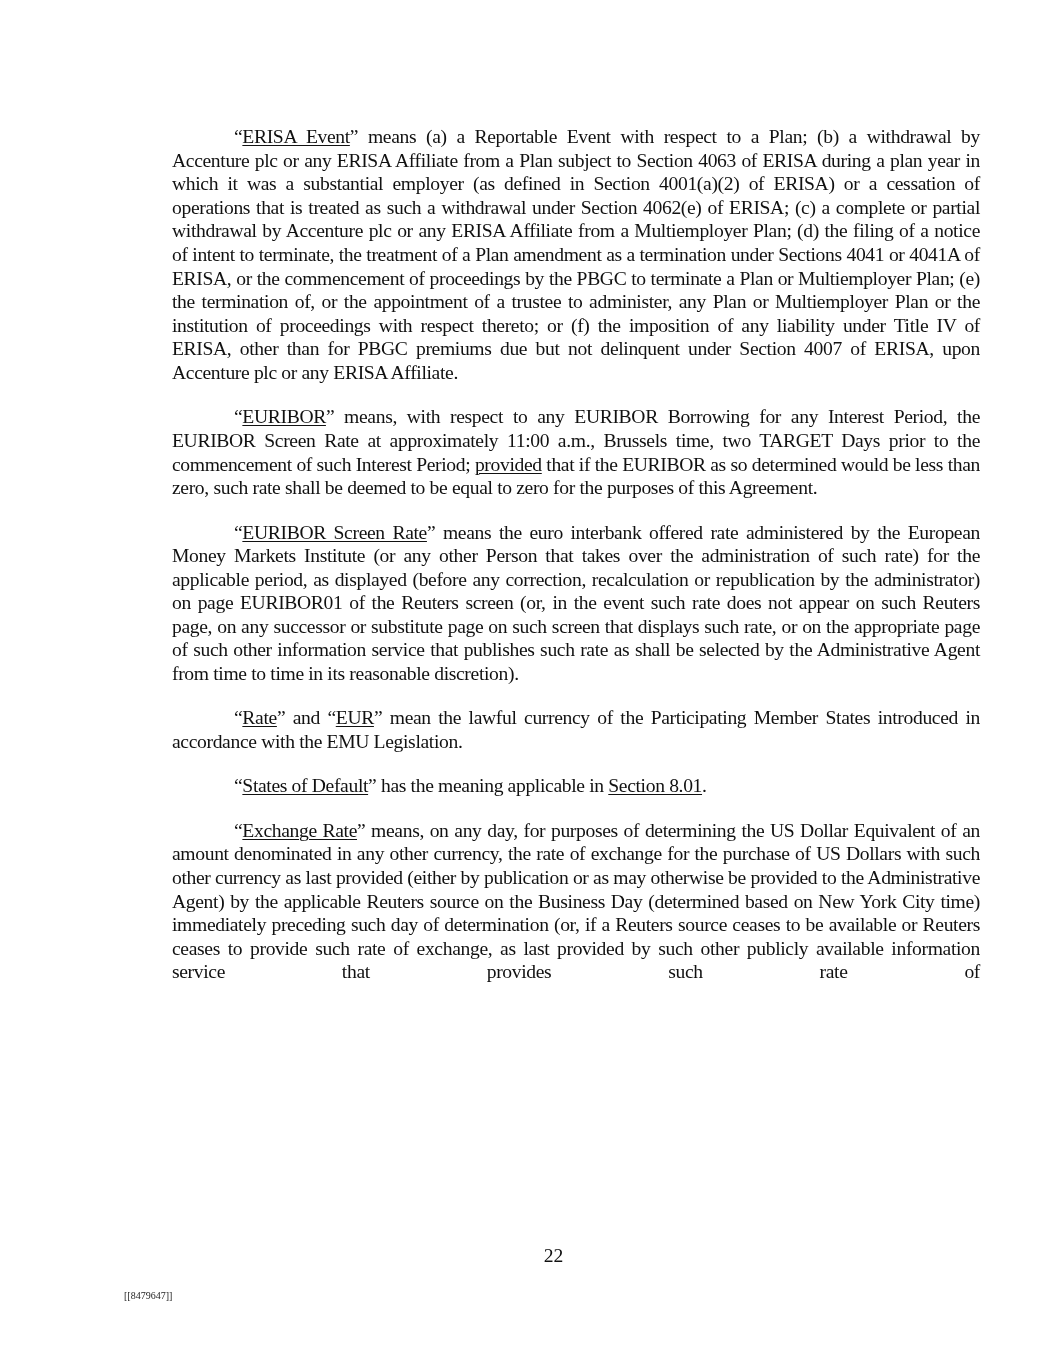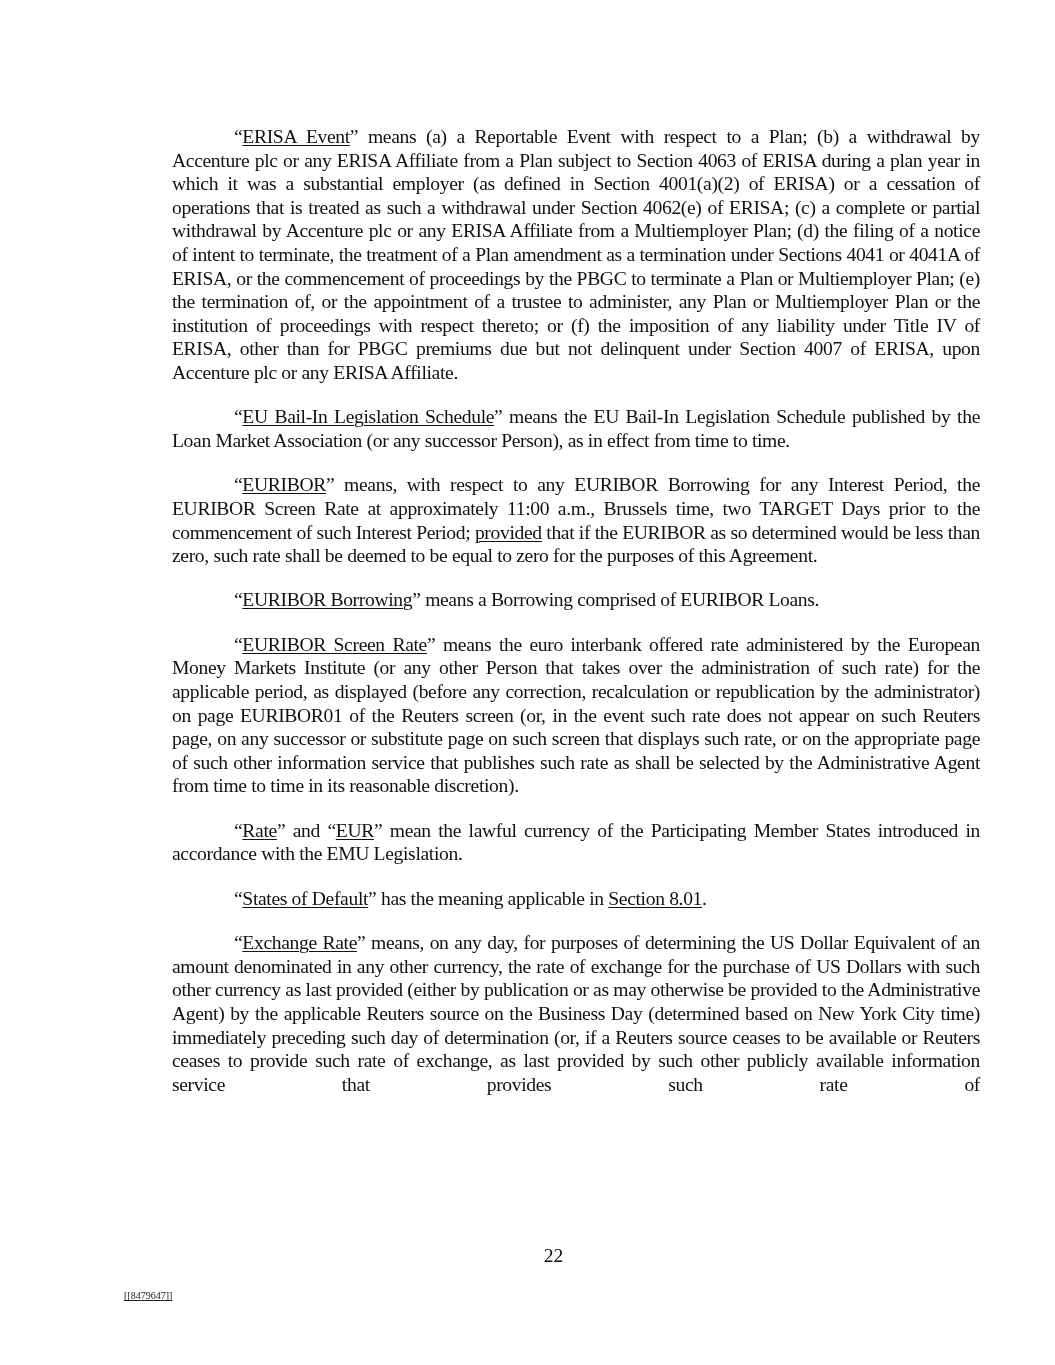--- a/index.html
+++ b/index.html
@@ -14,35 +14,33 @@
   .para { text-align: justify; text-indent: 62px; margin: 0 0 20.8px 0; }
   .para.short { margin-bottom: 20.8px; }
   .term { text-decoration: underline; text-underline-offset: 2px; text-decoration-thickness: 1px; }
   .ref { text-decoration: underline; text-underline-offset: 2px; text-decoration-thickness: 1px; }
   .page-number {
     position: absolute; left: 0; width: 1055px; top: 1245px; text-align: center;
     font-family: "Liberation Serif", serif; font-size: 19.6px; color: #111; padding-left: 26px;
   }
   .doc-id {
     position: absolute; left: 124px; top: 1290px;
-    font-family: "Liberation Serif", serif; font-size: 10px; color: #222; text-decoration: underline;
+    font-family: "Liberation Serif", serif; font-size: 10px; color: #222;
   }
 </style>
 </head>
 <body>
 
 <div class="page">
 
   <p class="para"><span>“</span><span class="term">ERISA Event</span><span>”</span><span> means (a) a Reportable Event with respect to a Plan; (b) a withdrawal by Accenture plc or any ERISA Affiliate from a Plan subject to Section 4063 of ERISA during a plan year in which it was a substantial employer (as defined in Section 4001(a)(2) of ERISA) or a cessation of operations that is treated as such a withdrawal under Section 4062(e) of ERISA; (c) a complete or partial withdrawal by Accenture plc or any ERISA Affiliate from a Multiemployer Plan; (d) the filing of a notice of intent to terminate, the treatment of a Plan amendment as a termination under Sections 4041 or 4041A of ERISA, or the commencement of proceedings by the PBGC to terminate a Plan or Multiemployer Plan; (e) the termination of, or the appointment of a trustee to administer, any Plan or Multiemployer Plan or the institution of proceedings with respect thereto; or (f) the imposition of any liability under Title IV of ERISA, other than for PBGC premiums due but not delinquent under Section 4007 of ERISA, upon Accenture plc or any ERISA Affiliate.</span></p>
 
-  <p class="para"><span>“</span><span class="term">EU Bail-In Legislation Schedule</span><span>”</span><span> means the EU Bail-In Legislation Schedule published by the Loan Market Association (or any successor Person), as in effect from time to time.</span></p>
 
   <p class="para"><span>“</span><span class="term">EURIBOR</span><span>”</span><span> means, with respect to any EURIBOR Borrowing for any Interest Period, the EURIBOR Screen Rate at approximately 11:00 a.m., Brussels time, two TARGET Days prior to the commencement of such Interest Period; </span><span class="term">provided</span><span> that if the EURIBOR as so determined would be less than zero, such rate shall be deemed to be equal to zero for the purposes of this Agreement.</span></p>
 
-  <p class="para short"><span>“</span><span class="term">EURIBOR Borrowing</span><span>”</span><span> means a Borrowing comprised of EURIBOR Loans.</span></p>
 
 
   <p class="para"><span>“</span><span class="term">EURIBOR Screen Rate</span><span>”</span><span> means the euro interbank offered rate administered by the European Money Markets Institute (or any other Person that takes over the administration of such rate) for the applicable period, as displayed (before any correction, recalculation or republication by the administrator) on page EURIBOR01 of the Reuters screen (or, in the event such rate does not appear on such Reuters page, on any successor or substitute page on such screen that displays such rate, or on the appropriate page of such other information service that publishes such rate as shall be selected by the Administrative Agent from time to time in its reasonable discretion).</span></p>
 
   <p class="para"><span>“</span><span class="term">Rate</span><span>” and “</span><span class="term">EUR</span><span>”</span><span> mean the lawful currency of the Participating Member States introduced in accordance with the EMU Legislation.</span></p>
 
   <p class="para short"><span>“</span><span class="term">States of Default</span><span>”</span><span> has the meaning applicable in </span><span class="ref">Section 8.01</span><span>.</span></p>
 
 
   <p class="para" style="text-align-last: justify;"><span>“</span><span class="term">Exchange Rate</span><span>”</span><span> means, on any day, for purposes of determining the US Dollar Equivalent of an amount denominated in any other currency, the rate of exchange for the purchase of US Dollars with such other currency as last provided (either by publication or as may otherwise be provided to the Administrative Agent) by the applicable Reuters source on the Business Day (determined based on New York City time) immediately preceding such day of determination (or, if a Reuters source ceases to be available or Reuters ceases to provide such rate of exchange, as last provided by such other publicly available information service that provides such rate of</span></p>

